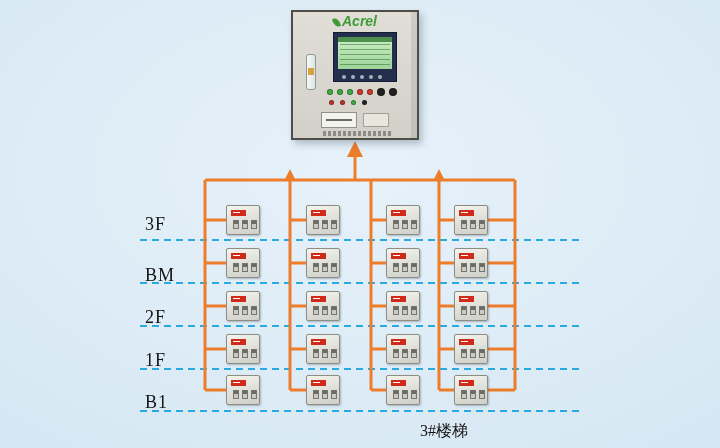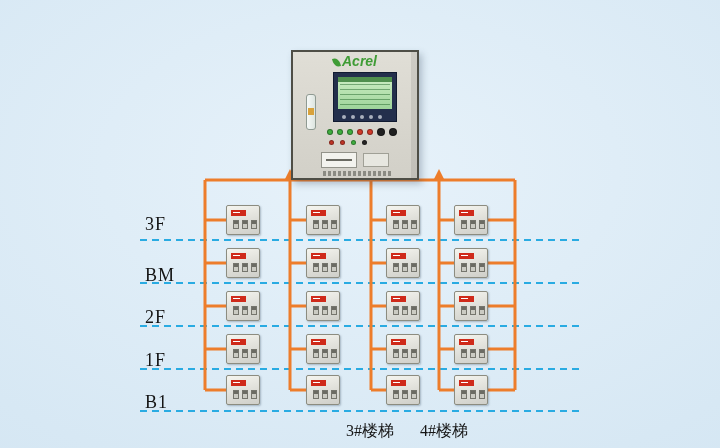--- a/index.html
+++ b/index.html
@@ -10,21 +10,21 @@
   }
   svg.wires{ position:absolute; left:0; top:0; }
   .dash{ stroke: var(--floor-divider,#29abe2); stroke-width:2; stroke-dasharray:7 5; fill:none; }
   .wire{ stroke: var(--bus-line,#ed7d2b); stroke-width:3; fill:none; }
   .arrow{ fill: var(--bus-line,#ed7d2b); }
 
   
   .cabinet{
     position:absolute; left:291px; top:10px; width:128px; height:130px; box-sizing:border-box;
     background:linear-gradient(180deg,#e0ded6 0%, #d2d0c8 100%);
-    border:2px solid #4e4e46; box-shadow:3px 4px 7px rgba(50,70,90,.30);margin-top:40px;
+    border:2px solid #4e4e46; box-shadow:3px 4px 7px rgba(50,70,90,.30);
   }
   .cabinet::after{content:""; position:absolute; right:0; top:0; width:6px; height:100%; background:rgba(0,0,0,.08);}
   .brand{ position:absolute; top:1px; left:0; right:0; text-align:center;
     color:var(--brand-green,#3f9c35); font:italic bold 14px "Liberation Sans", sans-serif; }
   .leaf{ display:inline-block; width:7px; height:9px; margin-right:2px; background:var(--brand-green,#3f9c35);
     border-radius:0 80% 0 80%; transform:rotate(-14deg); vertical-align:middle; }
   .screen{ position:absolute; left:40px; top:20px; width:62px; height:48px; background:#232f4c; border:1px solid #101a30; }
   .screen-glass{ position:absolute; left:4px; top:4px; right:4px; height:32px;
     background:linear-gradient(180deg,#cdeec4 0%, #9ed49a 100%); }
   .screen-glass::before{ content:""; position:absolute; left:2px; right:2px; top:7px; bottom:2px;
@@ -294,16 +294,15 @@
         <i></i>
       </span>
     </div>
 
   <div class="floor-label" style="top:214px">3F</div>
   <div class="floor-label" style="top:265px">BM</div>
   <div class="floor-label" style="top:307px">2F</div>
   <div class="floor-label" style="top:350px">1F</div>
   <div class="floor-label" style="top:392px">B1</div>
 
-  <div class="stair-label" style="left:332px">3#楼梯</div>
-  <div class="stair-label" style="left:406px">4#楼梯</div>
+  <div class="stair-label" style="left:406px">3#楼梯</div>
 
 </div>
 
 </body></html>

